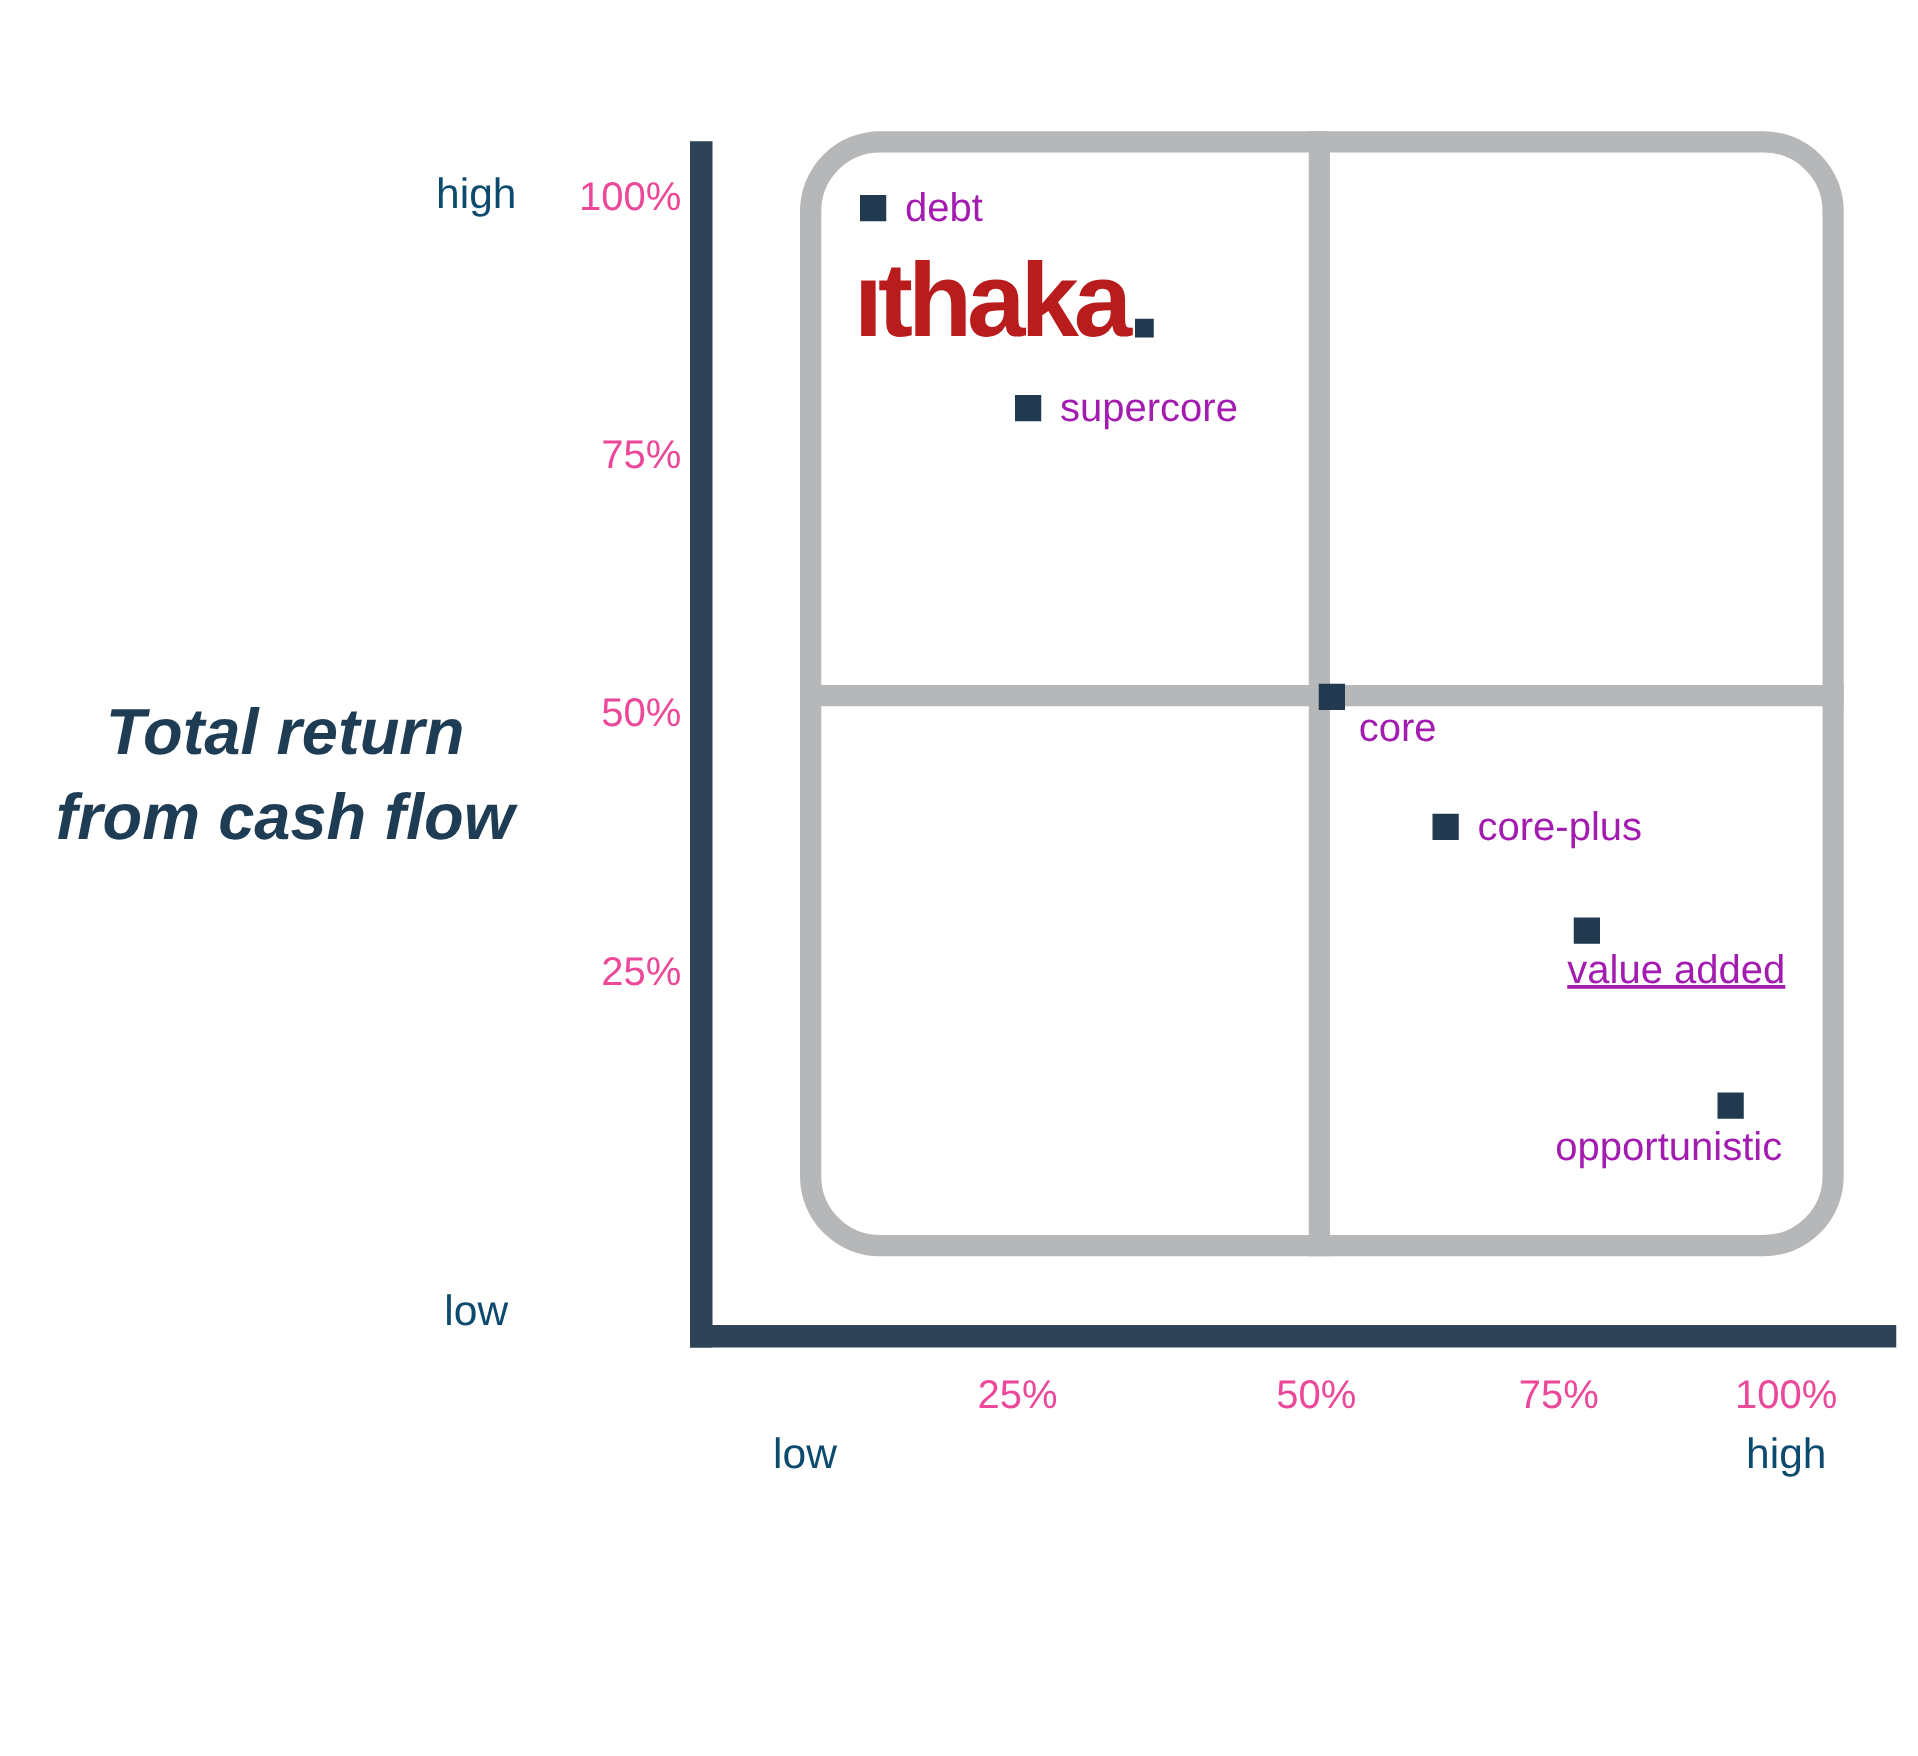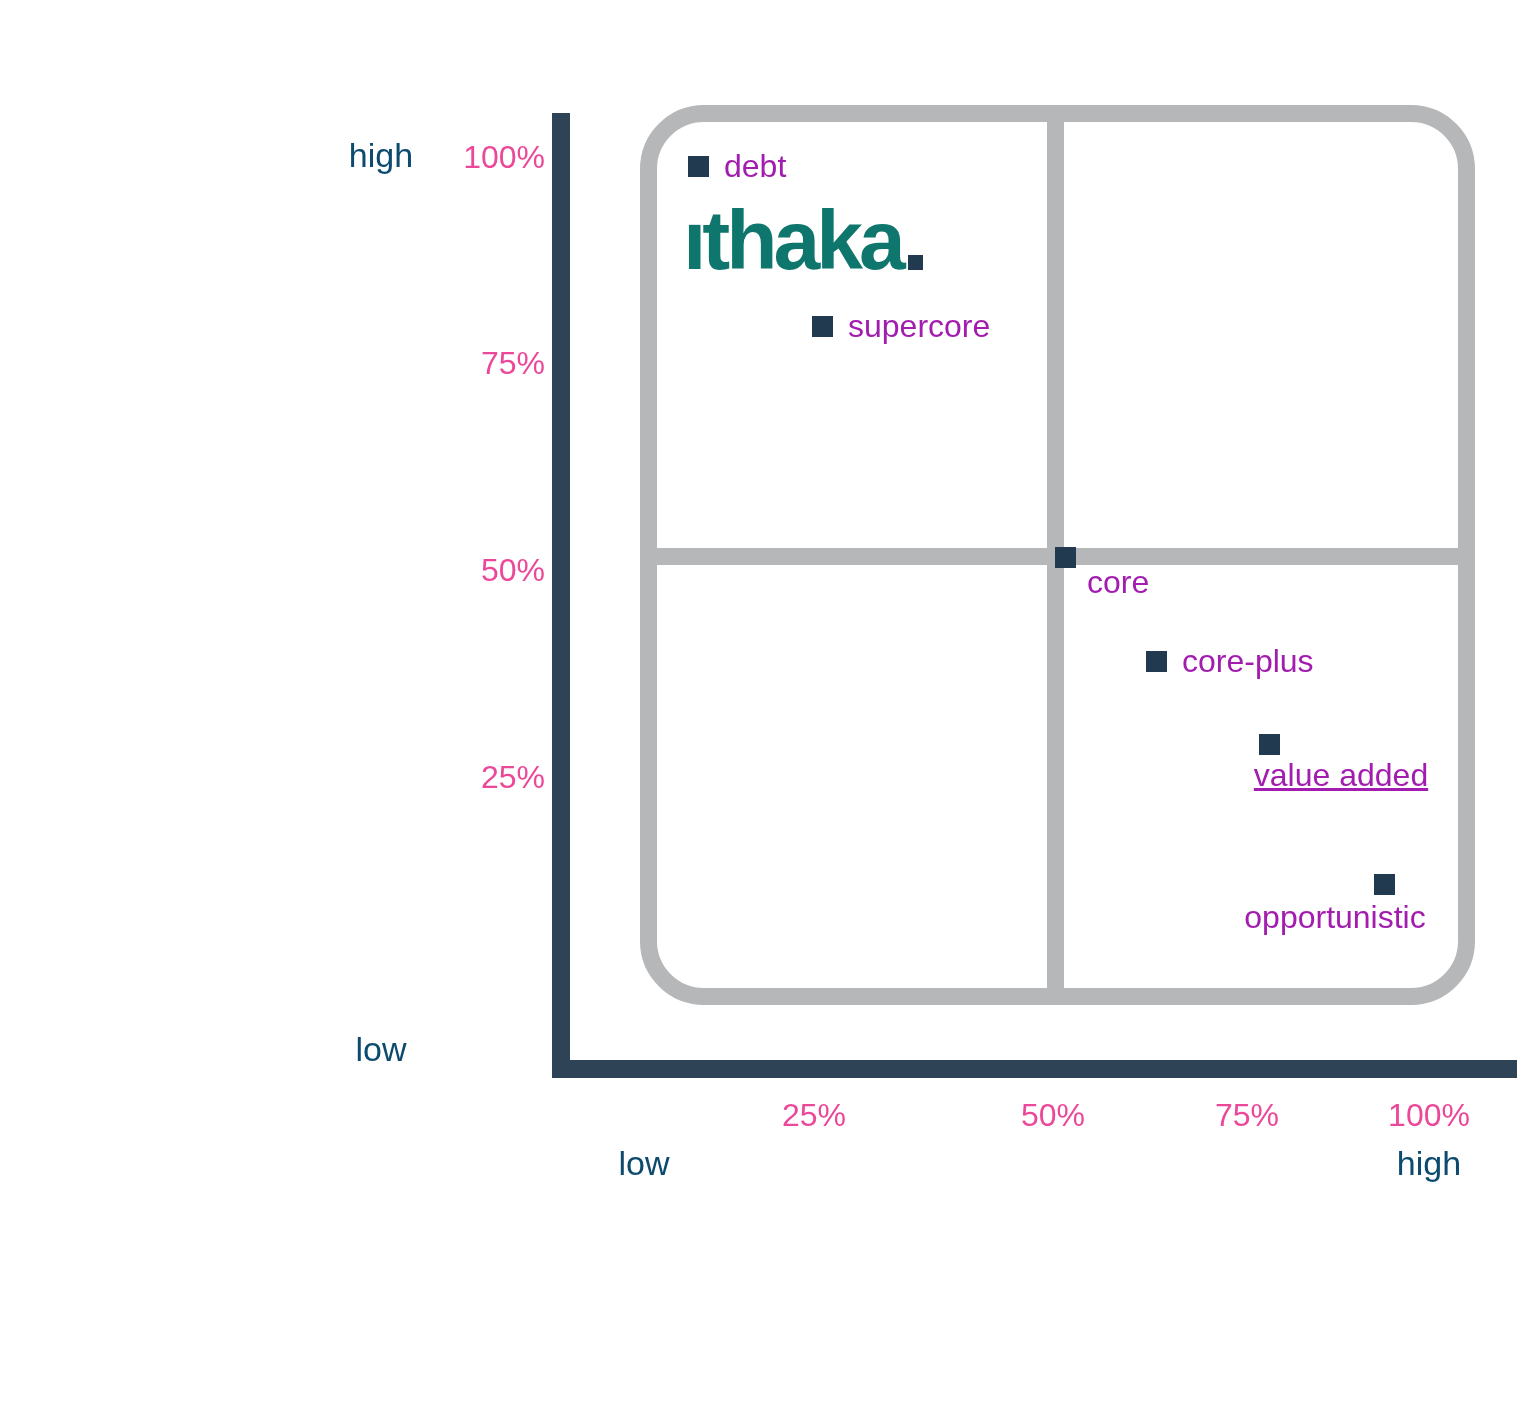--- a/index.html
+++ b/index.html
@@ -21,21 +21,21 @@
   .ytick{left:400px;width:145px;text-align:right;}
   .xtick{transform:translateX(-50%);text-align:center;top:1096px;}
   
   .qual{color:#0c4a6e;font-size:34px;line-height:38px;transform:translateX(-50%);white-space:nowrap;}
   
   .axis-title{color:#1e3d55;font-weight:bold;font-style:italic;text-align:center;white-space:nowrap;}
   .ytitle{left:18px;top:552px;width:420px;font-size:52px;line-height:68px;}
   .xtitle{left:700px;top:1172px;width:720px;font-size:52px;line-height:72px;}
   
   .logo{left:683px;top:198px;display:flex;align-items:flex-end;}
-  .logo-text{color:#0f766e;font-size:84px;font-weight:bold;letter-spacing:-4px;line-height:84px;}
+  .logo-text{color:#b91c1c;font-size:84px;font-weight:bold;letter-spacing:-4px;line-height:84px;}
   .logo-dot{width:15px;height:15px;background:#213a4f;margin-left:6px;margin-bottom:12px;}
   
   .marker{width:21px;height:21px;background:#213a4f;}
   .pt-label{color:#a21caf;font-size:32px;line-height:38px;white-space:nowrap;}
   .pt-label.center{transform:translateX(-50%);text-align:center;}
 </style>
 </head>
 <body>
 
 <div class="canvas">
@@ -51,20 +51,24 @@
     <span class="logo-text">ıthaka</span>
     <span class="logo-dot"></span>
   </div>
 
   <div class="abs qual" style="left:381px;top:136px;">high</div>
   <div class="abs qual" style="left:381px;top:1030px;">low</div>
 
   <div class="abs qual" style="left:644px;top:1144px;">low</div>
   <div class="abs qual" style="left:1429px;top:1144px;">high</div>
 
+  <div class="abs axis-title ytitle">
+    <div>Total return</div>
+    <div>from cash flow</div>
+  </div>
 
   <div id="ticks">
       <div class="abs tick ytick" style="top: 138px;">100%</div>
       <div class="abs tick ytick" style="top: 344px;">75%</div>
       <div class="abs tick ytick" style="top: 551px;">50%</div>
       <div class="abs tick ytick" style="top: 758px;">25%</div>
       <div class="abs tick xtick" style="left: 814px;">25%</div>
       <div class="abs tick xtick" style="left: 1053px;">50%</div>
       <div class="abs tick xtick" style="left: 1247px;">75%</div>
       <div class="abs tick xtick" style="left: 1429px;">100%</div>

